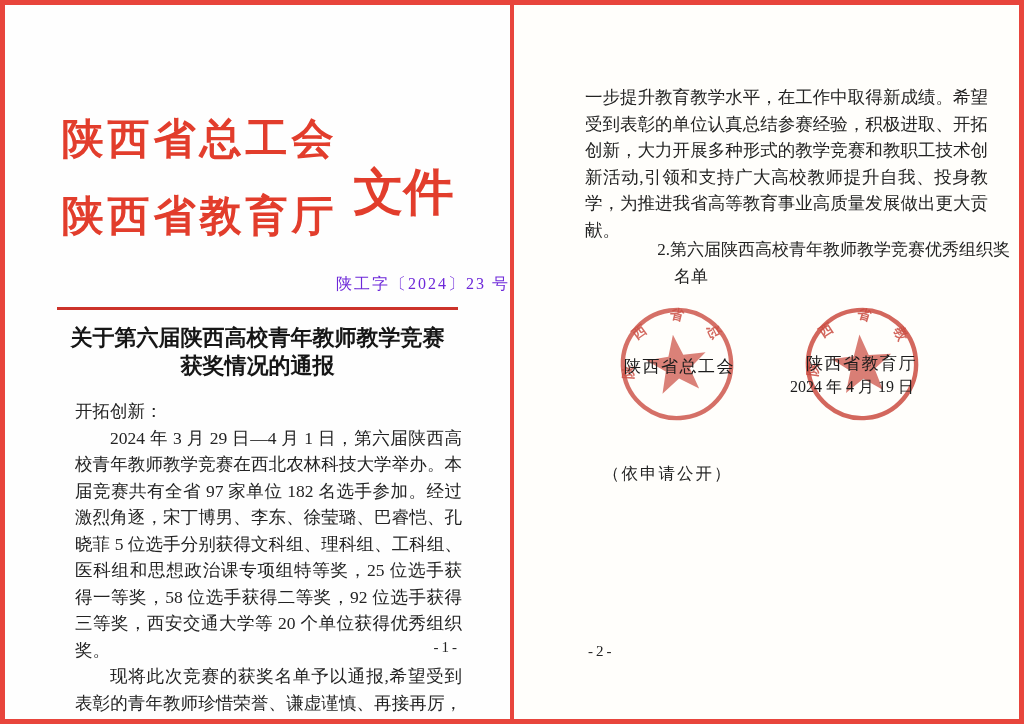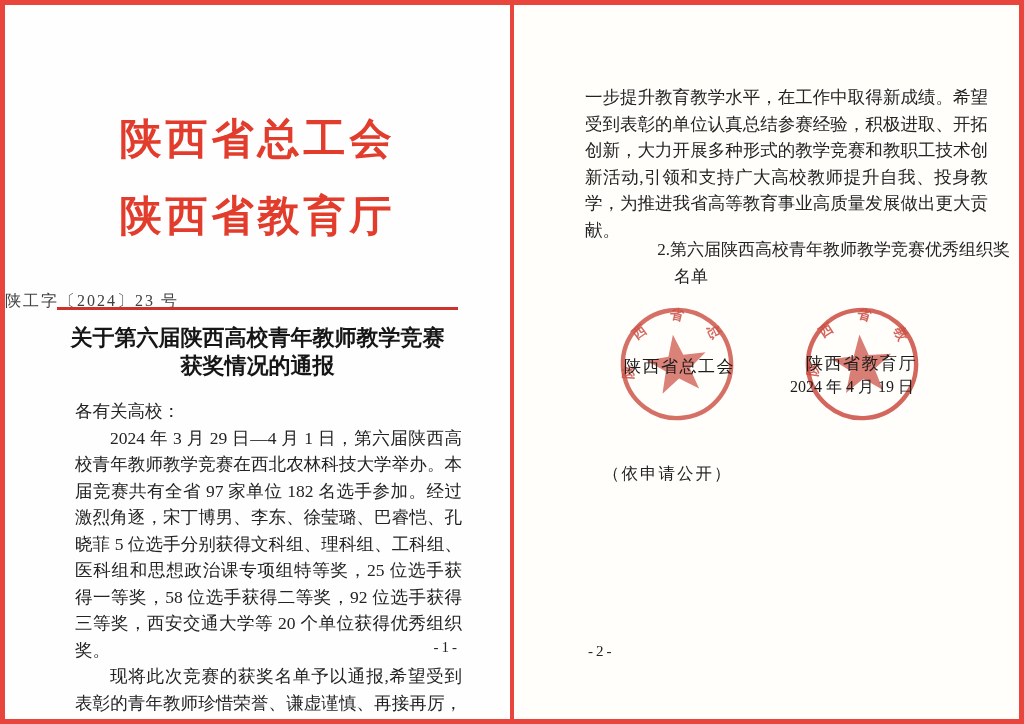--- a/index.html
+++ b/index.html
@@ -23,22 +23,22 @@
   .agency-block { text-align:center; }
   .agency-line {
     font-size:42px; font-weight:bold; color:#e23d2c;
     letter-spacing:4px; line-height:77px; white-space:nowrap;
   }
   .doc-type {
     font-size:50px; font-weight:bold; color:#e23d2c;
     line-height:1; padding-top:28px; white-space:nowrap;
   }
   .doc-number {
-    position:absolute; top:286px; left:0; width:100%;
-    text-align:left; font-size:16px; letter-spacing:2px; color:#404040;
+    position:absolute; top:269px; left:0; width:100%;
+    text-align:right; font-size:16px; letter-spacing:2px; color:#6d28d9;
   }
   .red-rule {
     position:absolute; top:302px; left:52px; width:401px; height:3px;
     background:#cc332a;
   }
   .doc-title {
     position:absolute; top:319px; left:35px; width:435px;
     text-align:center; font-size:22px; font-weight:bold;
     line-height:28px; color:#161616;
   }
@@ -98,33 +98,34 @@
 
 <div class="doc-canvas">
 
   <div class="page page-left">
 
     <div class="letterhead">
       <div class="agency-block">
         <div class="agency-line">陕西省总工会</div>
         <div class="agency-line">陕西省教育厅</div>
       </div>
+      <div class="doc-type">文件</div>
     </div>
 
     <div class="doc-number">陕工字〔2024〕23 号</div>
 
     <div class="red-rule"></div>
 
     <div class="doc-title">
       <div>关于第六届陕西高校青年教师教学竞赛</div>
       <div>获奖情况的通报</div>
     </div>
 
     <div class="body-block">
-      <p class="salutation">各有关高校：</p>
+      <p class="salutation">开拓创新：</p>
       <p class="body-para">2024 年 3 月 29 日—4 月 1 日，第六届陕西高校青年教师教学竞赛在西北农林科技大学举办。本届竞赛共有全省 97 家单位 182 名选手参加。经过激烈角逐，宋丁博男、李东、徐莹璐、巴睿恺、孔晓菲 5 位选手分别获得文科组、理科组、工科组、医科组和思想政治课专项组特等奖，25 位选手获得一等奖，58 位选手获得二等奖，92 位选手获得三等奖，西安交通大学等 20 个单位获得优秀组织奖。</p>
       <p class="body-para">现将此次竞赛的获奖名单予以通报,希望受到表彰的青年教师珍惜荣誉、谦虚谨慎、再接再厉，继续塑造良好师德师风，进</p>
     </div>
 
     <div class="page-num page-num-1">-1-</div>
   </div>
 
   <div class="page-divider"></div>
 
   <div class="page page-right">

